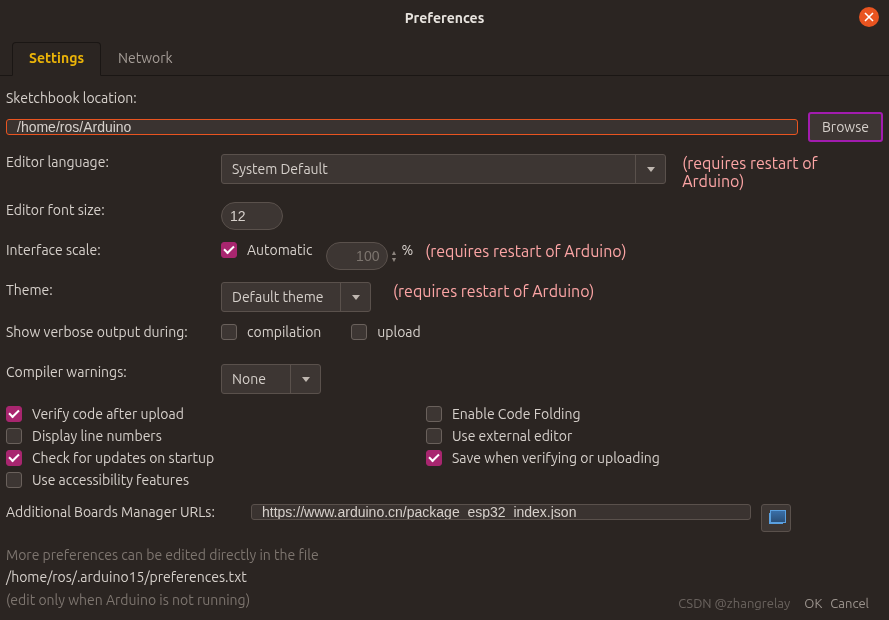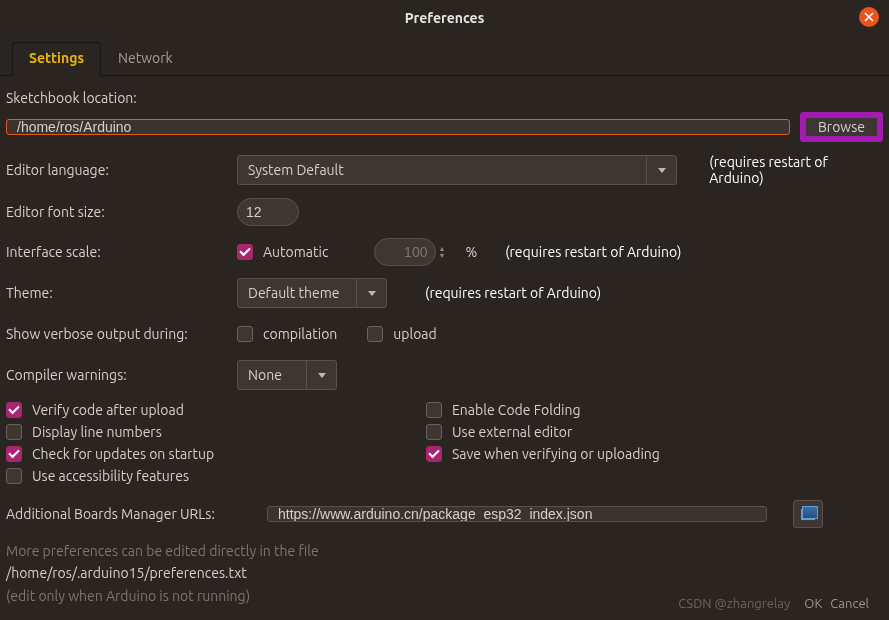--- a/index.html
+++ b/index.html
@@ -57,24 +57,23 @@
     background: #2b2522;
     border-color: #1a1614;
     border-bottom: 1px solid #2b2522;
     font-weight: bold;
   }
   .content {
     padding: 14px 6px 10px;
   }
   .row {
     display: flex;
-    align-items: center;
+    align-items: flex-start;
     margin-bottom: 12px;
     min-height: 28px;
-    gap: 16px;
   }
   .label {
     width: 215px;
     flex-shrink: 0;
   }
   input[type="text"].big {
     flex: 1;
     height: 16px;
     background: #3a3330;
     border: 1px solid #5a514c;
@@ -84,21 +83,21 @@
     font-size: 14px;
   }
   input[type="text"].focused {
     border: 1px solid #e95420;
     background: #3a3330;
   }
   .btn {
     height: 30px;
     padding: 0 12px;
     background: #3d3633;
-    border: 6px solid #a21caf;
+    border: 2px solid #a21caf;
     border-radius: 3px;
     color: #d6d0cb;
     display: inline-flex;
     align-items: center;
     justify-content: center;
     cursor: pointer;
     margin-left: 10px;
   }
   .select {
     height: 30px;
@@ -118,23 +117,23 @@
     margin-left: 10px;
     margin-right: -10px;
     display: flex;
     align-items: center;
     justify-content: center;
   }
   .select.wide { width: 446px; }
   .select.med { width: 150px; }
   .select.sm { width: 100px; }
   .note {
-    color: #ffffff;
+    color: #fca5a5;
     margin-left: 16px;
-    font-size: 14px;
+    font-size: 16px;
   }
   input.num {
     width: 62px;
     height: 28px;
     background: #3d3633;
     border: 1px solid #5a514c;
     color: #d6d0cb;
     border-radius: 14px;
     padding: 0 8px;
     text-align: left;

